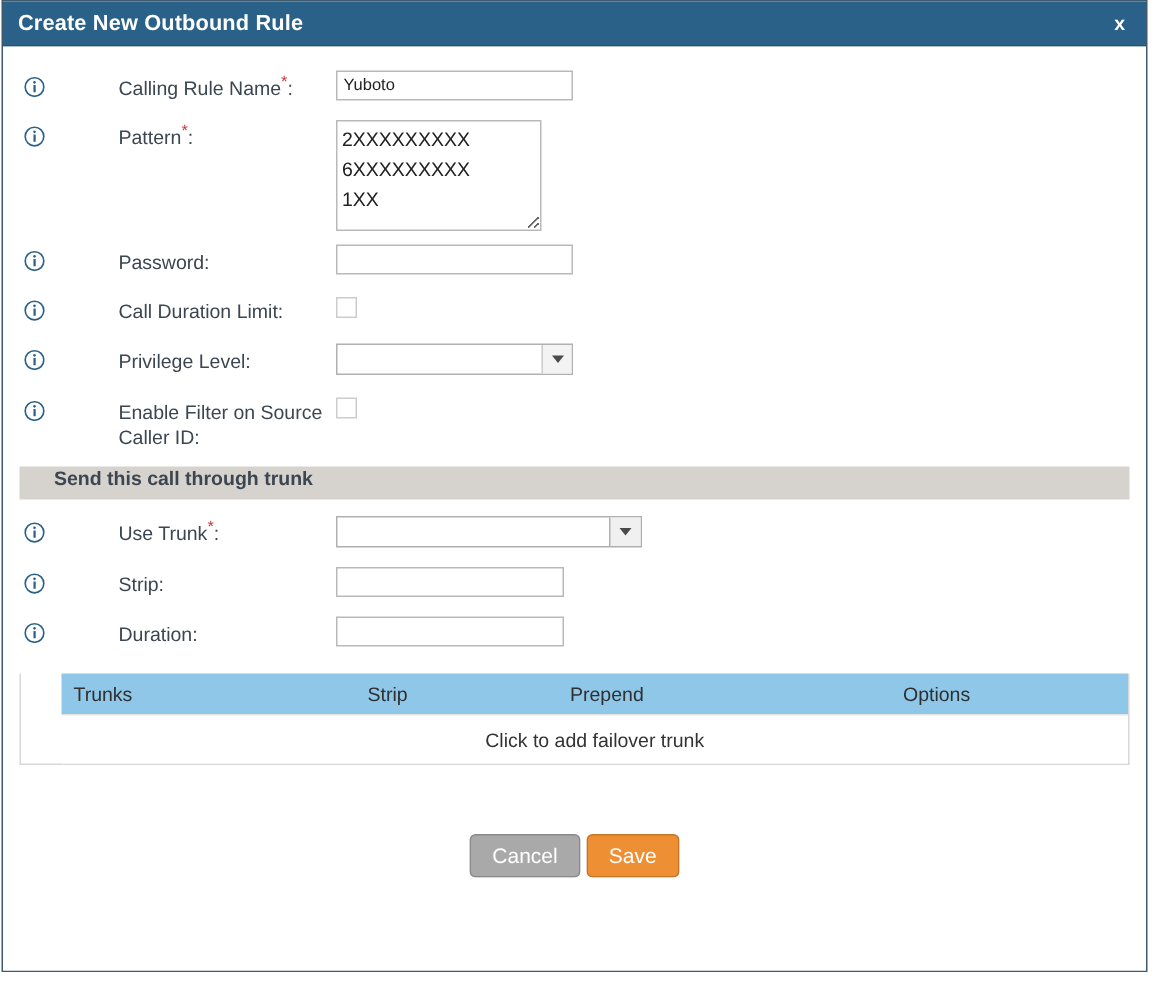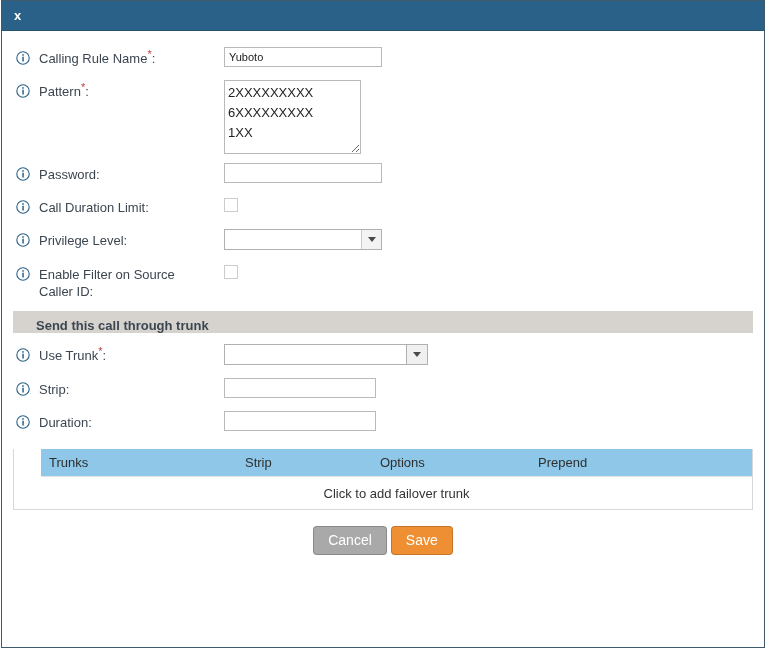--- a/index.html
+++ b/index.html
@@ -72,20 +72,21 @@
     padding: 0 14px;
     box-sizing: border-box;
   }
   .lbl-cell {
     width: 208px;
     min-width: 208px;
     display: flex;
     align-items: flex-start;
     padding-top: 3px;
     box-sizing: border-box;
+    gap: 40px;
   }
   .ctl-cell {
     flex: 1;
     display: flex;
     align-items: flex-start;
   }
 
   
   .info-icon {
     width: 14px;
@@ -203,21 +204,21 @@
     background: #f0f0f0;
     border-left: 1px solid #b0b0b0;
     width: 20px; min-width: 20px;
   }
 
   
   .section-bar {
     background: #d6d3ce;
     height: 22px;
     display: flex;
-    align-items: flex-end;
+    align-items: flex-start;
     box-sizing: border-box;
     margin: 0 11px;
     padding-left: 23px;
   }
   .section-bar .sb-text {
     font-size: 13px;
     font-weight: bold;
     color: #3c4651;
   }
   .section-bar.with-icon { padding-left: 22px; }
@@ -261,21 +262,21 @@
     font-size: 13px;
     color: #333333;
     cursor: pointer;
   }
 
   
   .btn-row {
     display: flex;
     justify-content: center;
     gap: 4px;
-    margin-top: 16px;
+    margin-top: 46px;
   }
   .btn {
     font-family: "Liberation Sans", sans-serif;
     font-size: 14px;
     color: #ffffff;
     border: 1px solid rgba(0,0,0,.18);
     border-radius: 4px;
     padding: 0 14px;
     height: 29px;
     line-height: 27px;
@@ -296,20 +297,21 @@
   .sp-11 { height: 11px; }
   .sp-13 { height: 13px; }
   .sp-16 { height: 16px; }
 </style>
 </head>
 <body>
 
 <div class="dialog">
 
   <div class="titlebar">
+    <span class="title-text">Create New Outbound Rule</span>
     <span class="close-x">x</span>
   </div>
 
   <div class="dlg-body">
 
     <div class="sp-16"></div>
 
     <div class="row">
       <div class="lbl-cell">
         <span class="info-icon">
@@ -490,22 +492,22 @@
 
     <div class="sp-11"></div>
 
 
     <div class="sp-7"></div>
 
     <div class="tbl-wrap">
       <div class="tbl-head">
         <div class="th th-trunks">Trunks</div>
         <div class="th th-strip">Strip</div>
+        <div class="th th-prepend">Prepend</div>
         <div class="th th-options">Options</div>
-        <div class="th th-prepend">Prepend</div>
       </div>
       <div class="tbl-body">
         <span class="empty-txt">Click to add failover trunk</span>
       </div>
     </div>
 
     <div class="btn-row">
       <div class="btn btn-cancel">Cancel</div>
       <div class="btn btn-save">Save</div>
     </div>

